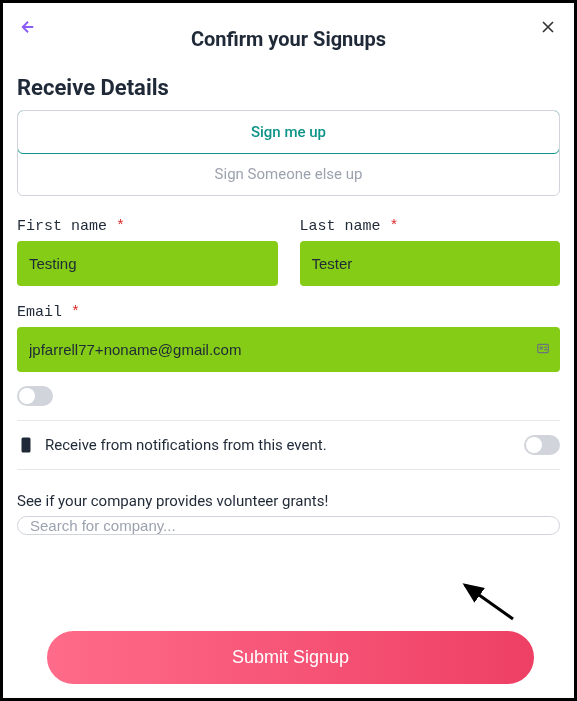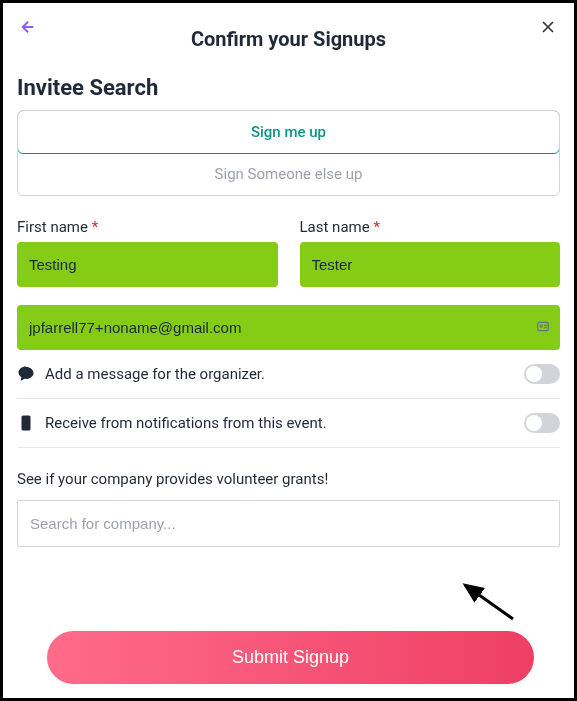--- a/index.html
+++ b/index.html
@@ -82,20 +82,21 @@
       margin-bottom: 18px;
     }
     .field {
       flex: 1;
     }
     .label {
       font-size: 15px;
       color: #1f2937;
       margin-bottom: 6px;
       display: block;
+      font-family: Liberation Mono, monospace;
     }
     .required {
       color: #dc2626;
     }
     .input {
       width: 100%;
       background: #84cc16;
       border: none;
       border-radius: 4px;
       padding: 14px 12px;
@@ -153,27 +154,27 @@
       height: 16px;
       background: #fff;
       border-radius: 50%;
       top: 2px;
       left: 2px;
     }
     .grants-label {
       font-size: 15px;
       color: #1f2937;
       margin-top: 22px;
-      margin-bottom: 12px;
+      margin-bottom: 6px;
     }
     .search-input {
       width: 100%;
       border: 1px solid #d1d5db;
-      border-radius: 2px;
-      padding: 14px 12px;
+      border-radius: 17px;
+      padding: 0 12px;
       font-size: 15px;
       color: #1f2937;
     }
     .search-input::placeholder {
       color: #9ca3af;
     }
     .arrow-annotation {
       position: absolute;
       left: 450px;
       top: 576px;
@@ -206,21 +207,21 @@
   </span>
   <h1 class="title">Confirm your Signups</h1>
   <span class="close-icon">
     <svg width="20" height="20" viewBox="0 0 24 24" fill="none" stroke="currentColor" stroke-width="2">
         <path d="M18 6L6 18M6 6l12 12"></path>
       </svg>
   </span>
 </div>
 
 <div class="content">
-  <h2 class="section-title">Invitee Search</h2>
+  <h2 class="section-title">Receive Details</h2>
 
   <div class="tabs">
     <div class="tab active">Sign me up</div>
     <div class="tab inactive">Sign Someone else up</div>
   </div>
 
   <div class="row">
     <div class="field">
       <label class="label">
         <span>First name</span> <span class="required">*</span>
@@ -229,41 +230,36 @@
     </div>
     <div class="field">
       <label class="label">
         <span>Last name</span> <span class="required">*</span>
       </label>
       <input class="input" type="text" value="Tester" style="">
     </div>
   </div>
 
   <div class="field" style="margin-bottom:0;">
+    <label class="label">
+      <span>Email</span> <span class="required">*</span>
+    </label>
     <div class="input-icon">
       <input class="input" type="text" style="padding-right: 38px;" value="jpfarrell77+noname@gmail.com">
       <span class="icon-right">
         <svg width="14" height="14" viewBox="0 0 24 24" fill="none" stroke="currentColor" stroke-width="2">
             <rect x="3" y="5" width="18" height="14" rx="2"></rect>
             <circle cx="9" cy="11" r="2"></circle>
             <path d="M14 10h5M14 14h5"></path>
           </svg>
       </span>
     </div>
   </div>
 
   <div class="option-row">
-    <div class="option-left">
-      <span class="option-icon">
-        <svg width="18" height="18" viewBox="0 0 24 24" fill="currentColor">
-            <path d="M12 2C6.48 2 2 5.58 2 10c0 2.5 1.5 4.7 3.8 6.1L5 21l5.2-2.6c.6.1 1.2.1 1.8.1 5.52 0 10-3.58 10-8s-4.48-8-10-8z"></path>
-          </svg>
-      </span>
-      <span class="option-label">Add a message for the organizer.</span>
-    </div>
     <div class="toggle"></div>
   </div>
 
   <div class="option-row">
     <div class="option-left">
       <span class="option-icon">
         <svg width="18" height="18" viewBox="0 0 24 24" fill="currentColor">
             <rect x="6" y="2" width="12" height="20" rx="2"></rect>
           </svg>
       </span>

